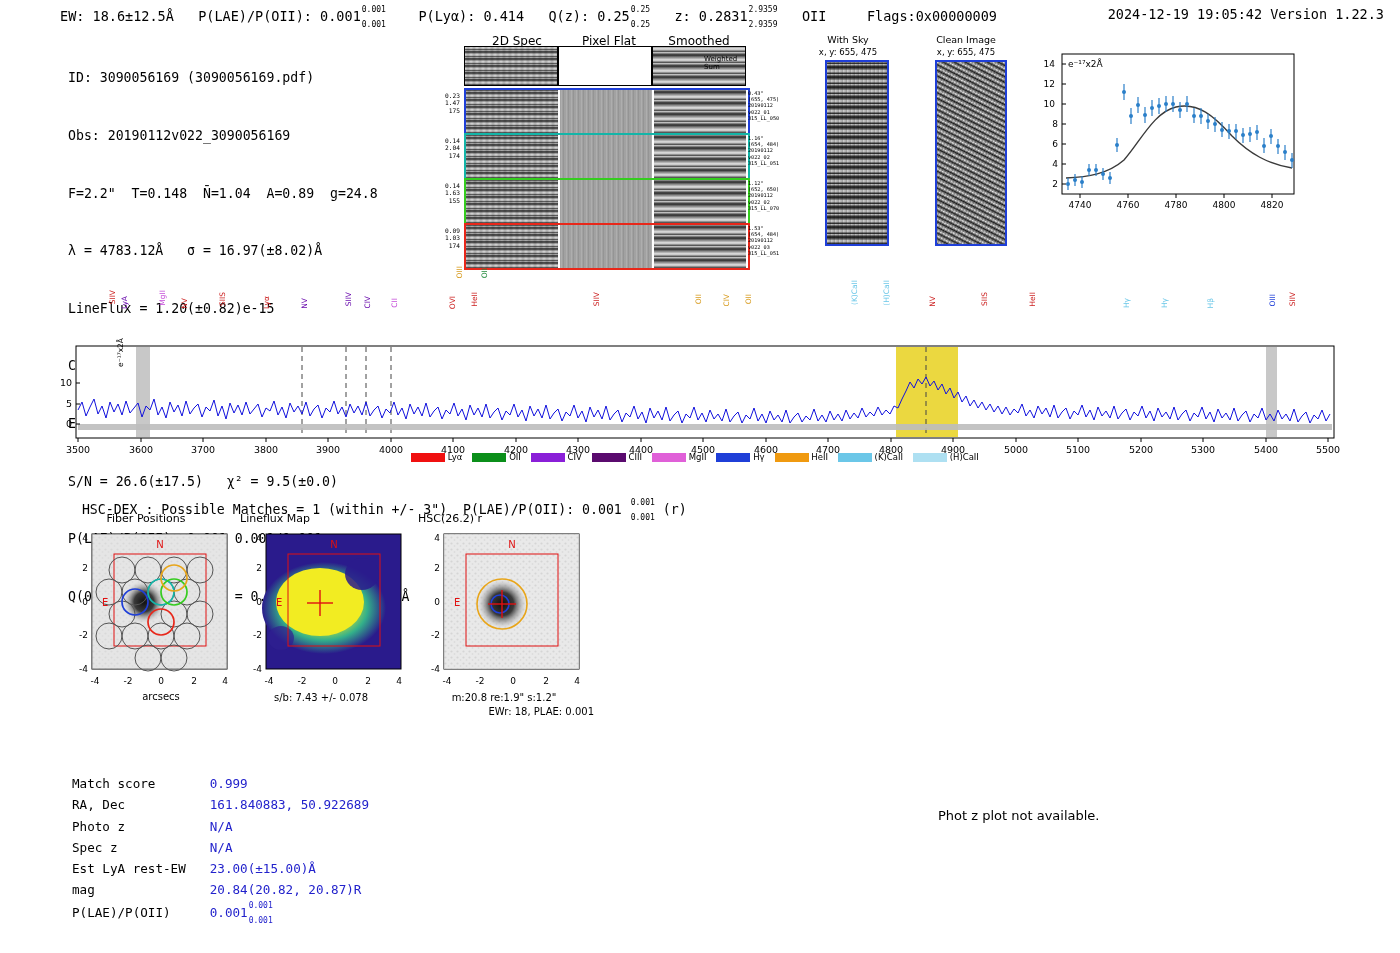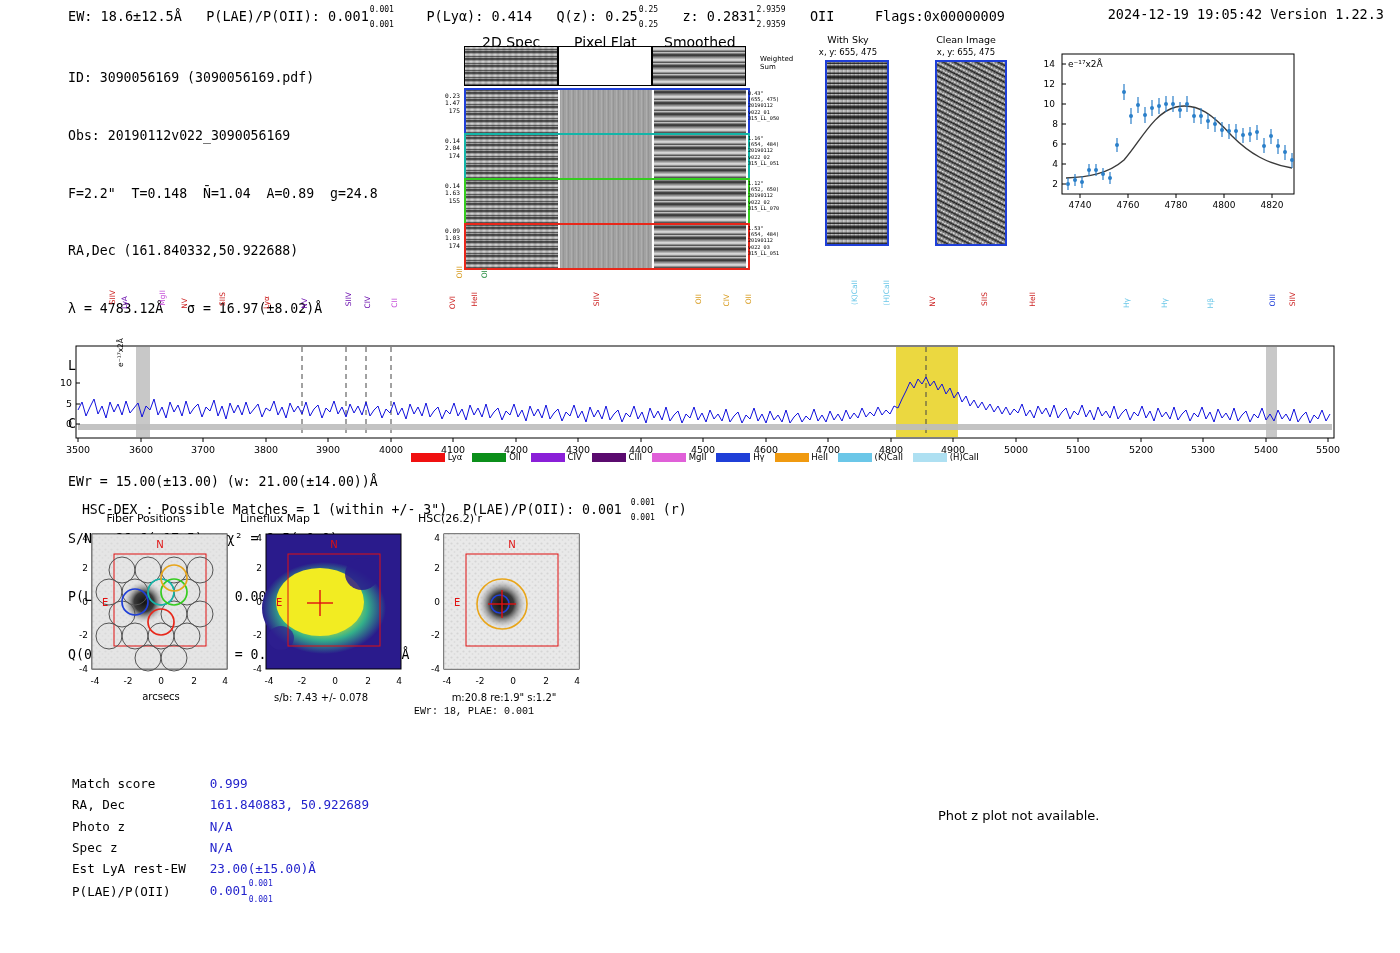--- a/index.html
+++ b/index.html
@@ -1,28 +1,28 @@
 <!DOCTYPE html>
 <html><head>
 <meta charset="utf-8">
 <style>
   html,body{margin:0;padding:0;background:#ffffff;}
   body{width:1400px;height:953px;position:relative;font-family:"DejaVu Sans Mono",monospace;color:#000;}
   .abs{position:absolute;}
   .mono{font-family:"DejaVu Sans Mono",monospace;}
   .sans{font-family:"DejaVu Sans",sans-serif;}
   
-  #header-line{top:6px;left:68px;font-size:13.5px;white-space:nowrap;letter-spacing:0px;}
+  #header-line{top:6px;left:60px;font-size:13.5px;white-space:nowrap;letter-spacing:0px;}
   #header-date{top:6px;right:16px;font-size:13.5px;white-space:nowrap;}
   sup.frac, sub.frac{font-size:8px;line-height:1;}
   .stack{display:inline-block;vertical-align:middle;font-size:8px;line-height:1.05;text-align:left;margin-left:1px;}
   
   #info-block{top:30px;left:68px;font-size:13.2px;line-height:19.2px;white-space:pre;}
   
-  .panel-title{font-size:14px;}
+  .panel-title{font-size:12px;text-align:center;}
   
   .spec2d{
     background-image:repeating-linear-gradient(0deg,#2f2f2f 0px,#efefef 2px,#8a8a8a 4px,#1e1e1e 5px,#d8d8d8 7px),
                      repeating-linear-gradient(90deg,rgba(255,255,255,.18) 0px,rgba(0,0,0,.18) 3px,rgba(255,255,255,.12) 6px);
     background-blend-mode:multiply;
   }
   .flat{
     background-image:repeating-linear-gradient(90deg,#9c9c9c 0px,#b4b4b4 2px,#8e8e8e 3px,#a8a8a8 5px),
                      repeating-linear-gradient(0deg,rgba(0,0,0,.10) 0px,rgba(255,255,255,.10) 2px);
   }
@@ -71,21 +71,20 @@
   <span>OII</span>
   <span>&nbsp;&nbsp;&nbsp; </span>
   <span>Flags:0x00000009</span>
 </div>
 <div class="abs mono" id="header-date">2024-12-19 19:05:42  Version 1.22.3</div>
 
 <div class="abs mono" id="info-block">
   <div>ID: 3090056169 (3090056169.pdf)</div>
   <div>Obs: 20190112v022_3090056169</div>
   <div>F=2.2"  T=0.148  N̄=1.04  A=0.89  g=24.8</div>
-  <div>RA,Dec (161.840332,50.922688)</div>
   <div>λ = 4783.12Å   σ = 16.97(±8.02)Å</div>
   <div>LineFlux = 1.20(±0.82)e-15</div>
   <div>Cont(w) = 1.50(±0.01)e-17 (gmag 21.27 21.27/21.26 *)</div>
   <div>EWr = 15.00(±13.00) (w: 21.00(±14.00))Å</div>
   <div>S/N = 26.6(±17.5)   χ² = 9.5(±0.0)</div>
   <div>P(LAE)/P(OII): 0.001 0.001/0.001</div>
   <div>Q(0.00) OII (3728) z = 0.2837  EW r = 63.5Å</div>
 </div>
 
 <div class="abs" style="top:34px;left:464px;width:320px;">
@@ -94,21 +93,21 @@
   <div class="abs sans panel-title" style="top:0px;left:200px;width:70px;">Smoothed</div>
 </div>
 
 <div class="abs" style="top:46px;left:464px;width:92px;height:38px;border:1px solid #000;">
   <div class="spec2d" style="width:100%;height:100%;"></div>
 </div>
 <div class="abs" style="top:46px;left:558px;width:92px;height:38px;background:#ffffff;border:1px solid #000;"></div>
 <div class="abs" style="top:46px;left:652px;width:92px;height:38px;border:1px solid #000;">
   <div class="smooth" style="width:100%;height:100%;"></div>
 </div>
-<div class="abs sans" style="top:55px;left:760px;font-size:7px;line-height:8px;white-space:pre;">Weighted
+<div class="abs sans" style="top:55px;left:704px;font-size:7px;line-height:8px;white-space:pre;">Weighted
 Sum</div>
 
 <div class="abs" style="top:88px;left:464px;width:282px;height:43px;border:2px solid #1f3fd8;">
   <div class="spec2d abs" style="left:0;top:0;width:92px;height:100%;"></div>
   <div class="flat abs" style="left:94px;top:0;width:92px;height:100%;"></div>
   <div class="smooth abs" style="left:188px;top:0;width:92px;height:100%;"></div>
 </div>
 <div class="abs rowlbl" style="top:92px;left:418px;width:42px;">0.23
 1.47
 175</div>
@@ -529,21 +528,21 @@
       <text x="26" y="11" text-anchor="end">4</text>
       <text x="33" y="154" text-anchor="middle">-4</text>
         <text x="66" y="154" text-anchor="middle">-2</text>
       <text x="99" y="154" text-anchor="middle">0</text>
         <text x="132" y="154" text-anchor="middle">2</text>
       <text x="163" y="154" text-anchor="middle">4</text>
     </g>
   </svg>
 </div>
 <div class="abs sans" style="top:692px;left:414px;width:180px;text-align:center;font-size:10px;">m:20.8 re:1.9" s:1.2"</div>
-<div class="abs sans" style="top:706px;left:414px;width:180px;text-align:left;font-size:10px;font-family:Liberation Mono, monospace;">EWr: 18, PLAE: 0.001</div>
+<div class="abs sans" style="top:706px;left:414px;width:180px;text-align:right;font-size:10px;">EWr: 18, PLAE: 0.001</div>
 
 <table class="abs mono" id="bottom-table">
   <tbody>
   <tr>
     <td class="bt-key">Match score</td>
     <td class="bt-val">0.999</td>
   </tr>
   <tr>
     <td class="bt-key">RA, Dec</td>
     <td class="bt-val">161.840883, 50.922689</td>
@@ -554,19 +553,23 @@
   </tr>
   <tr>
     <td class="bt-key">Spec z</td>
     <td class="bt-val">N/A</td>
   </tr>
   <tr>
     <td class="bt-key">Est LyA rest-EW</td>
     <td class="bt-val">23.00(±15.00)Å</td>
   </tr>
   <tr>
+    <td class="bt-key">mag</td>
+    <td class="bt-val">20.84(20.82, 20.87)R</td>
+  </tr>
+  <tr>
     <td class="bt-key">P(LAE)/P(OII)</td>
     <td class="bt-val"><span>0.001</span><span class="stack"><sup class="frac">0.001</sup><br><sub class="frac">0.001</sub></span></td>
   </tr>
 </tbody>
   </table>
 
 <div class="abs sans" id="photz-note">Phot z plot not available.</div>
 
 </body></html>

